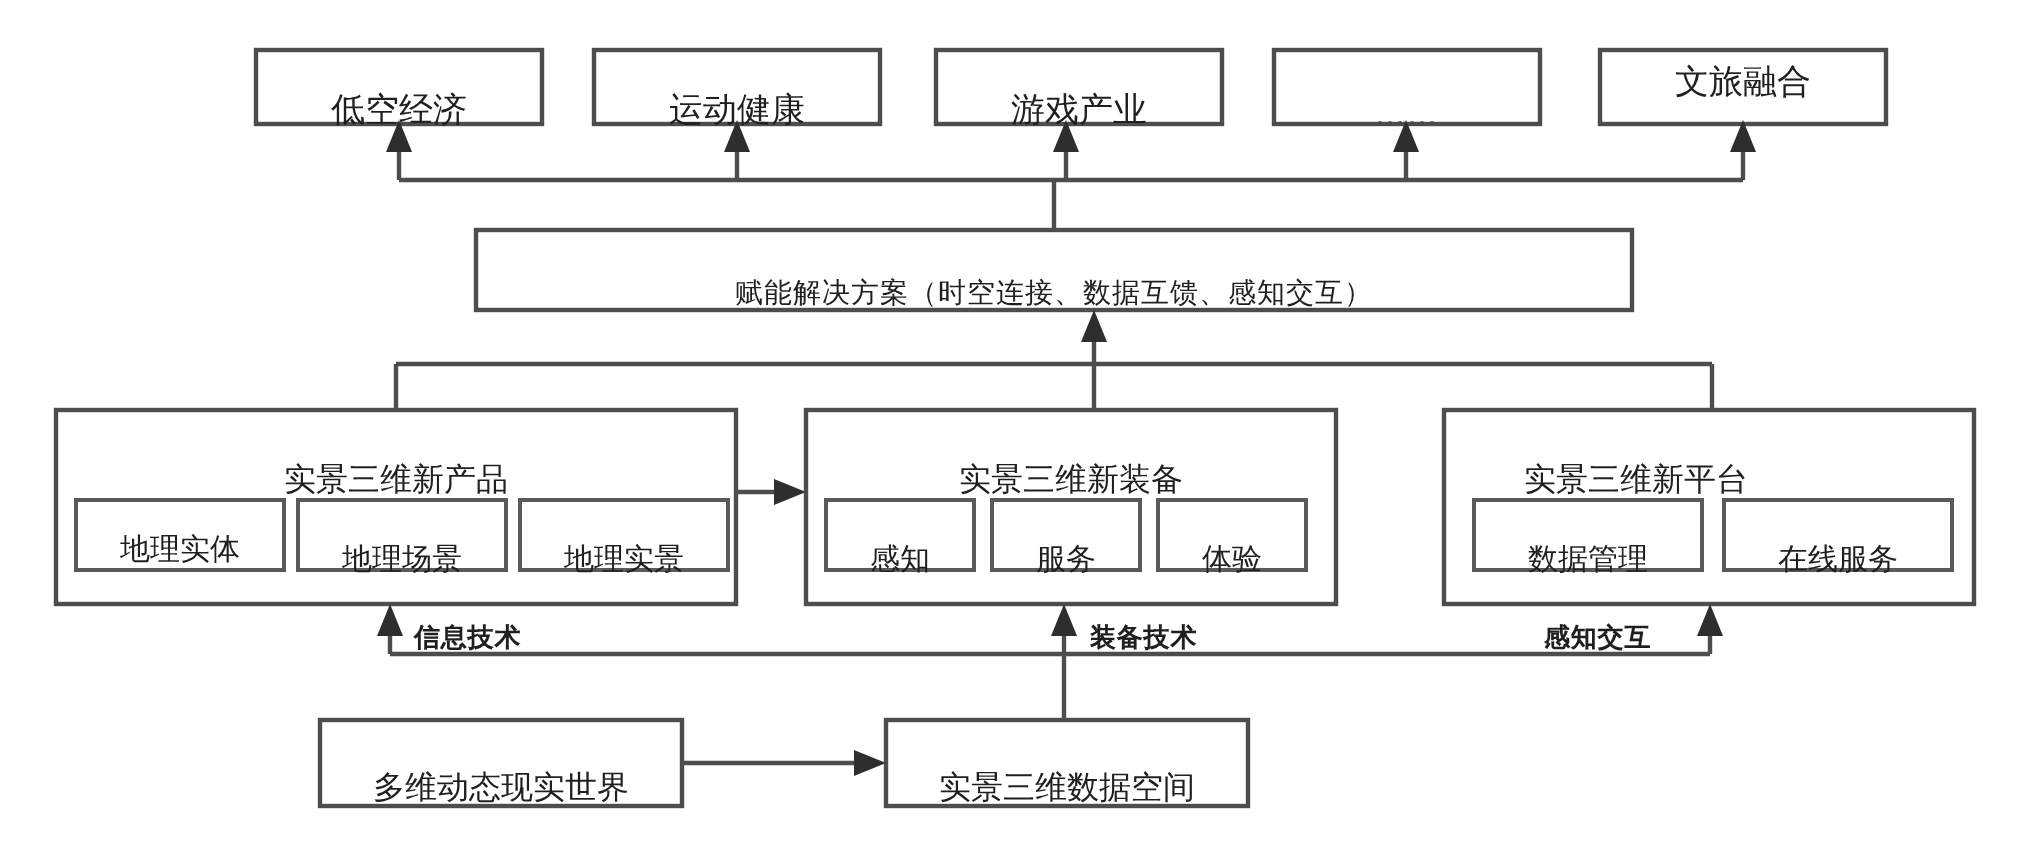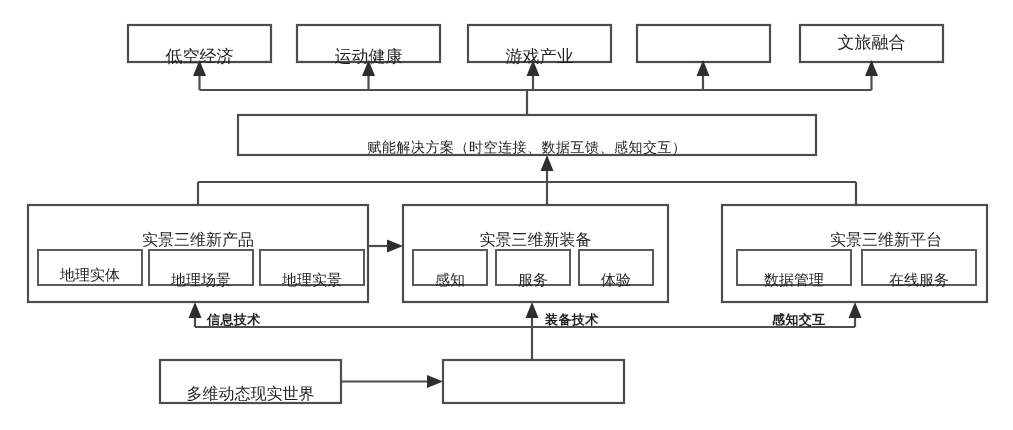--- a/index.html
+++ b/index.html
@@ -168,32 +168,33 @@
   <div class="lbl lbl-center t-box" style="left:199.5px; top:44px;">低空经济</div>
   <div class="lbl lbl-center t-box" style="left:368.5px; top:44px;">运动健康</div>
   <div class="lbl lbl-center t-box" style="left:539.5px; top:44px;">游戏产业</div>
   <div class="lbl lbl-center t-dots" style="left:703.5px; top:46px;">……</div>
   <div class="lbl lbl-center t-box" style="left:871.5px; top:30px;">文旅融合</div>
 
   <div class="lbl lbl-center t-banner" style="left:527px; top:135px;">赋能解决方案（时空连接、数据互馈、感知交互）</div>
 
   <div class="lbl lbl-center t-panel-title" style="left:198px; top:228px;">实景三维新产品</div>
   <div class="lbl lbl-center t-panel-title" style="left:535.5px; top:228px;">实景三维新装备</div>
-  <div class="lbl lbl-center t-panel-title" style="left:886px; top:228px;">实景三维新平台</div>
+  <div class="lbl lbl-center t-panel-title" style="left:818px; top:228px;">实景三维新平台</div>
 
   <div class="lbl lbl-center t-chip" style="left:90px; top:263px;">地理实体</div>
   <div class="lbl lbl-center t-chip" style="left:201px; top:267.5px;">地理场景</div>
   <div class="lbl lbl-center t-chip" style="left:312px; top:267.5px;">地理实景</div>
 
   <div class="lbl lbl-center t-chip" style="left:450px; top:267.5px;">感知</div>
   <div class="lbl lbl-center t-chip" style="left:533px; top:267.5px;">服务</div>
   <div class="lbl lbl-center t-chip" style="left:616px; top:267.5px;">体验</div>
 
   <div class="lbl lbl-center t-chip" style="left:794px; top:267.5px;">数据管理</div>
   <div class="lbl lbl-center t-chip" style="left:919px; top:267.5px;">在线服务</div>
 
   <div class="lbl t-tech" style="left:207px; top:313px;">信息技术</div>
   <div class="lbl t-tech" style="left:545px; top:313px;">装备技术</div>
   <div class="lbl t-tech" style="left:772px; top:313px;">感知交互</div>
 
   <div class="lbl lbl-center t-bottom" style="left:250.5px; top:381.5px;">多维动态现实世界</div>
+  <div class="lbl lbl-center t-bottom" style="left:533.5px; top:381.5px;">实景三维数据空间</div>
 
 </div>
 
 </body></html>

